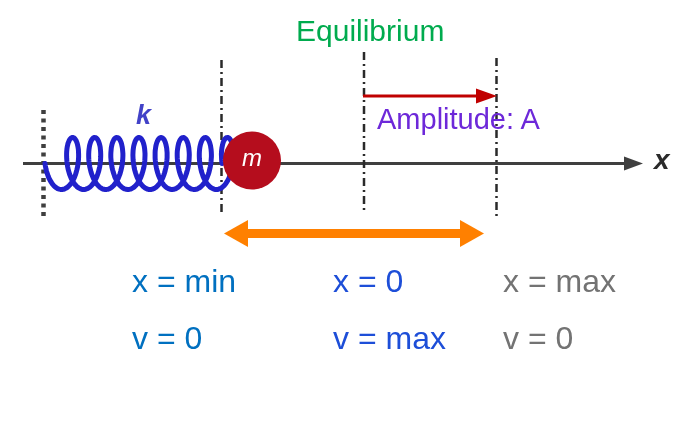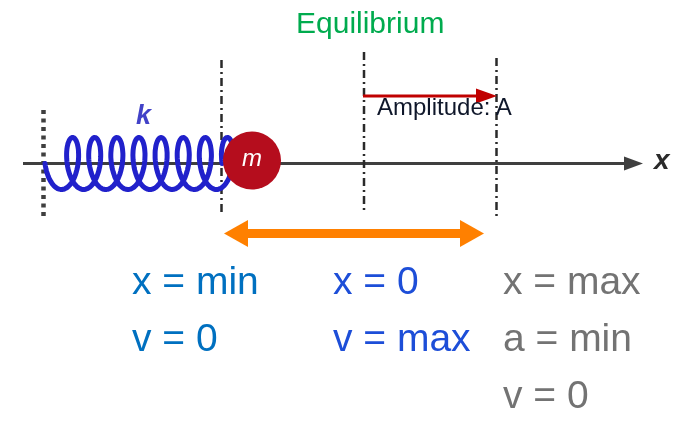--- a/index.html
+++ b/index.html
@@ -19,31 +19,31 @@
     position: absolute;
     left: 0;
     top: 0;
   }
   .lbl {
     position: absolute;
     white-space: nowrap;
   }
   .lbl-equilibrium {
     left: 296px;
-    top: 8px;
+    top: 16px;
     font-size: 30px;
     line-height: 30px;
     color: #00AB4E;
   }
   .lbl-amplitude {
     left: 377px;
-    top: 92px;
-    font-size: 24px;
+    top: 105px;
+    font-size: 29px;
     line-height: 29px;
-    color: #0f172a;
+    color: #6d28d9;
   }
   .lbl-spring-k {
     left: 136px;
     top: 102px;
     font-size: 27px;
     line-height: 27px;
     font-style: italic;
     font-weight: 600;
     color: #4242C8;
   }
@@ -62,21 +62,21 @@
     top: 146px;
     font-size: 28px;
     line-height: 28px;
     font-style: italic;
     font-weight: 600;
     color: #2b2b2b;
   }
   .cond-col {
     position: absolute;
     top: 266px;
-    font-size: 39px;
+    font-size: 32px;
   }
   .cond-col .row {
     line-height: 30px;
     margin-bottom: 27px;
     white-space: nowrap;
   }
   .col-left-extreme  { left: 132px; color: #0070C0; }
   .col-equilibrium   { left: 333px; color: #1d4ed8; }
   .col-right-extreme { left: 503px; color: #737373; }
 </style>
@@ -123,17 +123,16 @@
     <div class="row">v = 0</div>
   </div>
 
   <div class="cond-col col-equilibrium">
     <div class="row">x = 0</div>
     <div class="row">v = max</div>
   </div>
 
   <div class="cond-col col-right-extreme">
     <div class="row">x = max</div>
-    <div class="row">a = min</div>
     <div class="row">v = 0</div>
   </div>
 
 </div>
 
 </body></html>

